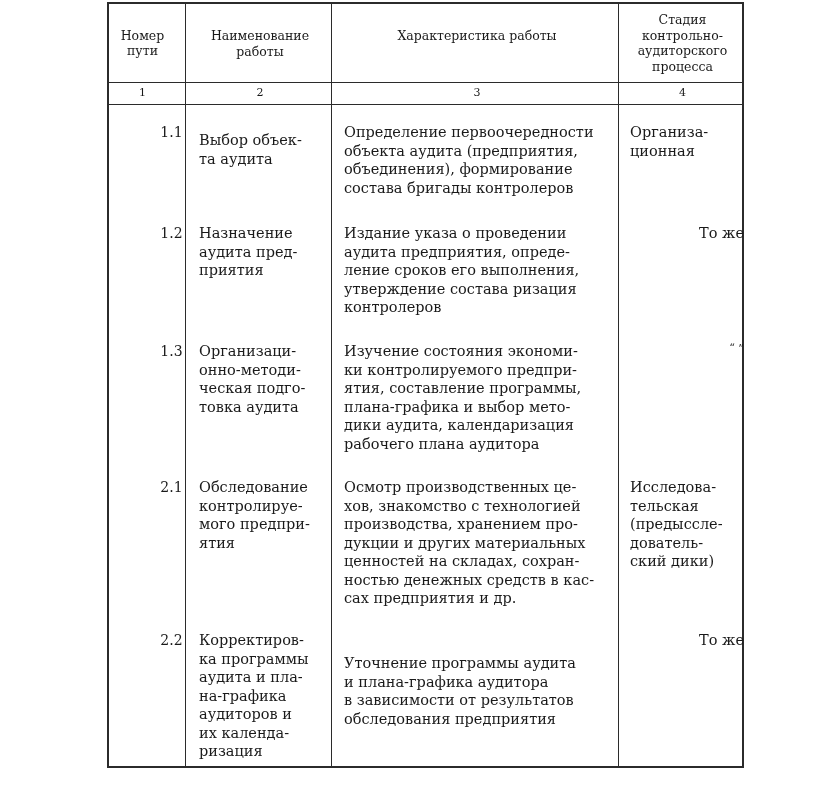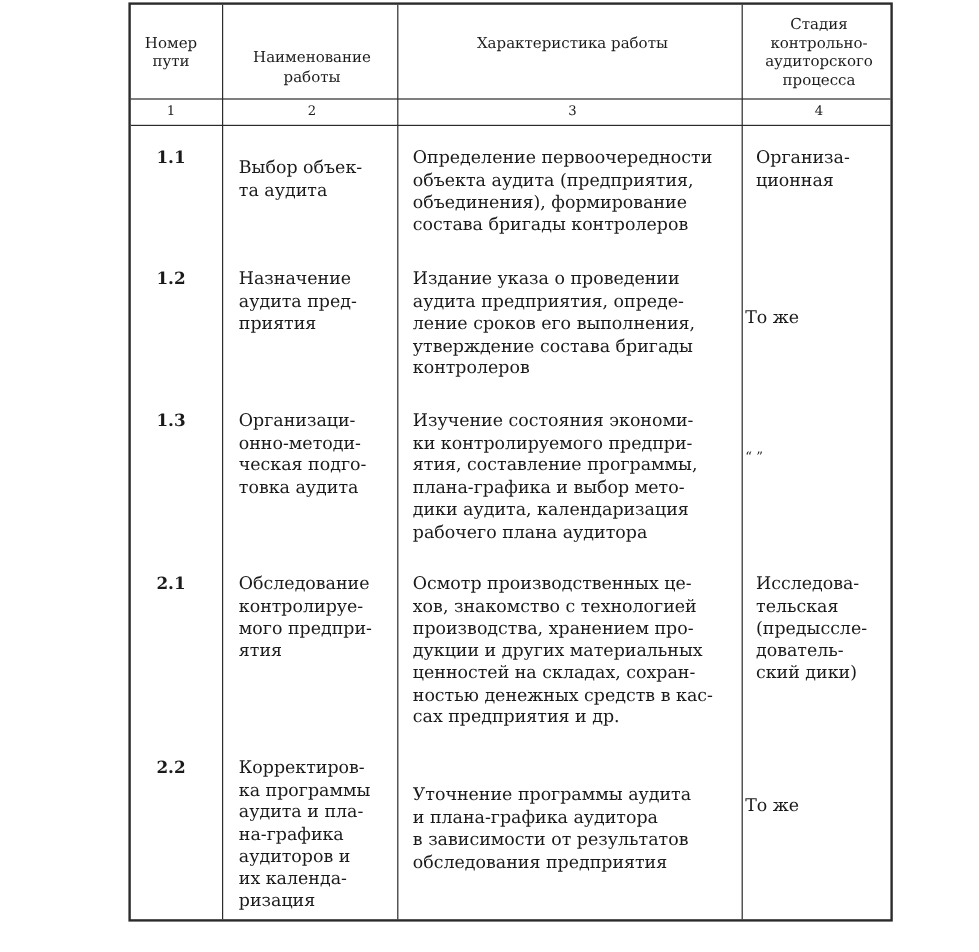--- a/index.html
+++ b/index.html
@@ -55,38 +55,38 @@
     }
     .num {
       font-size: 11px;
       text-align: center;
       line-height: 20px;
     }
     .c1 { left: 0; width: 67px; text-align: center; }
     .c2 { left: 78px; width: 146px; padding-left: 12px; }
     .c3 { left: 225px; width: 286px; padding-left: 10px; }
     .c4 { left: 512px; width: 123px; padding-left: 9px; }
-    .center { text-align: left; padding-left: 0 !important; margin-top: 32px; }
-    .pathno { font-weight: bold; font-size: 14px; }
+    .center { text-align: right; padding-left: 0 !important; }
+    .pathno { font-weight: normal; font-size: 14px; margin-left: 29px; }
   </style>
 </head>
 <body>
 
 <div class="table-wrap">
 
   <div class="vline" style="left:76px"></div>
   <div class="vline" style="left:222px"></div>
   <div class="vline" style="left:509px"></div>
 
   <div class="hline" style="top:78px"></div>
   <div class="hline" style="top:100px"></div>
 
   <div class="cell hdr c1" style="top:0;height:78px">Номер
 пути</div>
-  <div class="cell hdr c2" style="top:12px;height:78px;padding-left:0;align-items:flex-start;padding-top:24px">Наименование
+  <div class="cell hdr c2" style="top:0;height:78px;padding-left:0;align-items:flex-start;padding-top:24px">Наименование
 работы</div>
   <div class="cell hdr c3" style="top:0;height:78px;padding-left:0;align-items:flex-start;padding-top:24px">Характеристика работы</div>
   <div class="cell hdr c4" style="top:0;height:78px;padding-left:0">Стадия
 контрольно-
 аудиторского
 процесса</div>
 
   <div class="cell num c1" style="top:79px;height:21px">1</div>
   <div class="cell num c2" style="top:79px;height:21px;padding-left:0">2</div>
   <div class="cell num c3" style="top:79px;height:21px;padding-left:0">3</div>
@@ -102,21 +102,21 @@
   <div class="cell c4" style="top:119px">Организа-
 ционная</div>
 
   <div class="cell c1 pathno" style="top:220px">1.2</div>
   <div class="cell c2" style="top:220px">Назначение
 аудита пред-
 приятия</div>
   <div class="cell c3" style="top:220px">Издание указа о проведении
 аудита предприятия, опреде-
 ление сроков его выполнения,
-утверждение состава бригады
+утверждение состава ризация
 контролеров</div>
   <div class="cell c4 center" style="top:220px">То же</div>
 
   <div class="cell c1 pathno" style="top:338px">1.3</div>
   <div class="cell c2" style="top:338px">Организаци-
 онно-методи-
 ческая подго-
 товка аудита</div>
   <div class="cell c3" style="top:338px">Изучение состояния экономи-
 ки контролируемого предпри-

